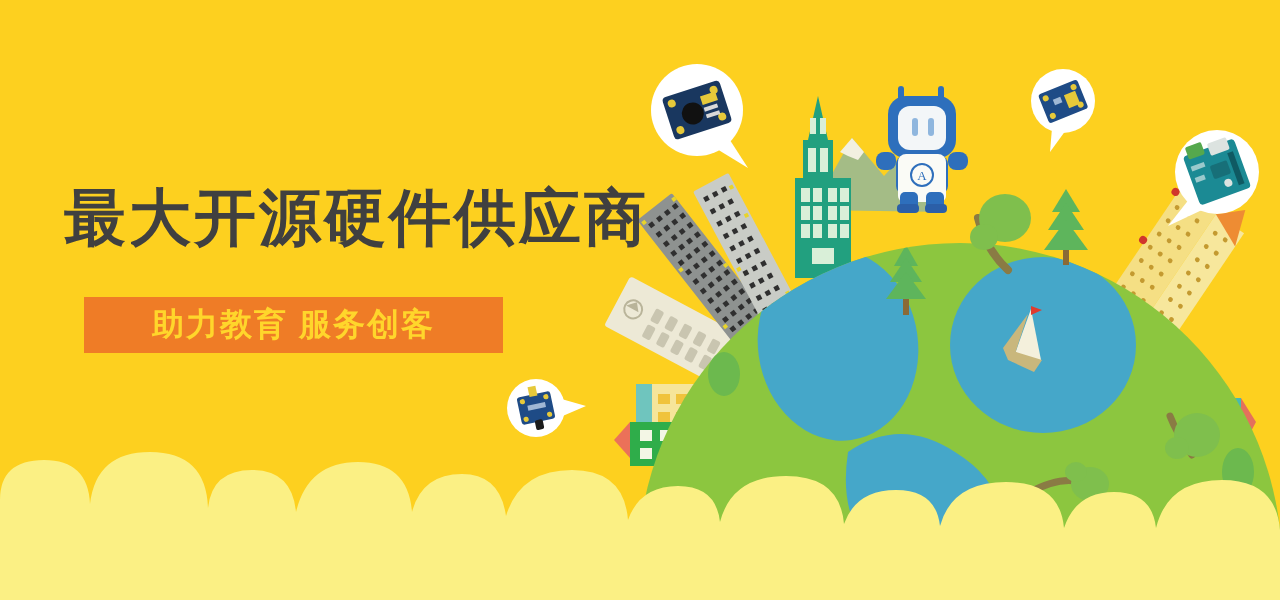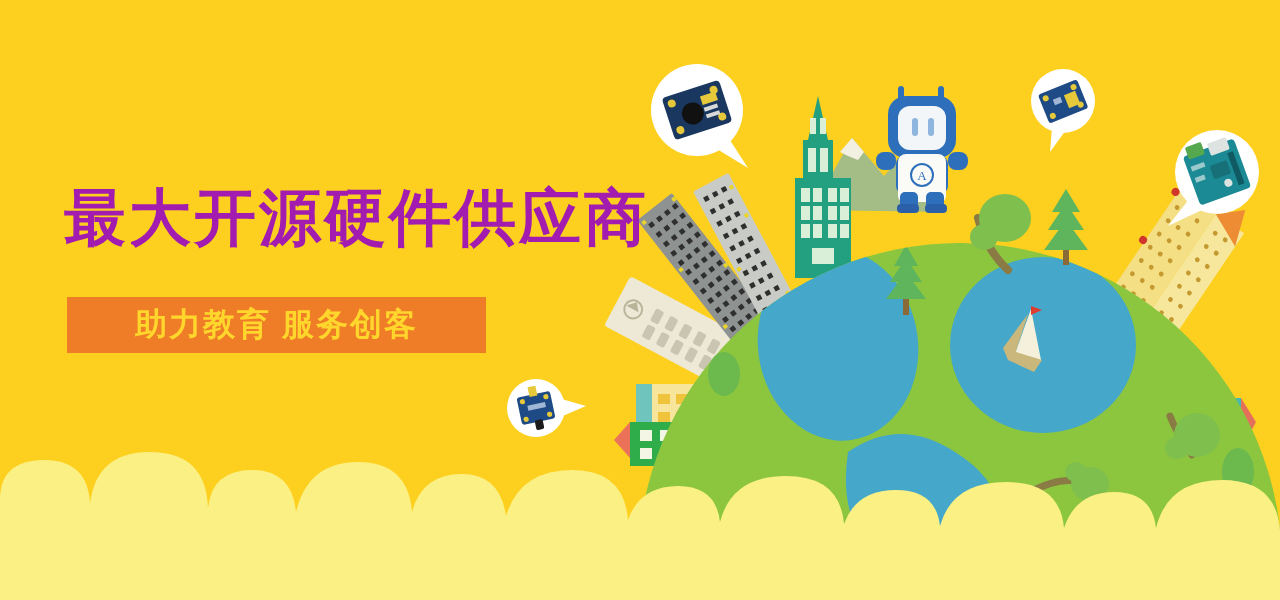--- a/index.html
+++ b/index.html
@@ -11,26 +11,26 @@
   #banner{
     position:relative;width:1280px;height:600px;overflow:hidden;
     background:#FDD01F;
   }
   #art{position:absolute;left:0;top:0;width:1280px;height:600px;}
   
   .headline{
     position:absolute;left:64px;top:180px;
     font-size:62px;line-height:76px;font-weight:bold;
     letter-spacing:3px;
-    color:#a21caf;
+    color:#404040;
     white-space:nowrap;
     z-index:40;
   }
   .sub-box{
-    position:absolute;left:67px;top:297px;
+    position:absolute;left:84px;top:297px;
     width:419px;height:56px;
     background:#EF7C26;
     z-index:40;
   }
   .sub-text{
     position:absolute;left:0;top:0;width:419px;height:56px;
     display:flex;align-items:center;justify-content:center;
     font-size:32px;font-weight:bold;letter-spacing:2px;
     color:#FFD62B;white-space:nowrap;
   }

